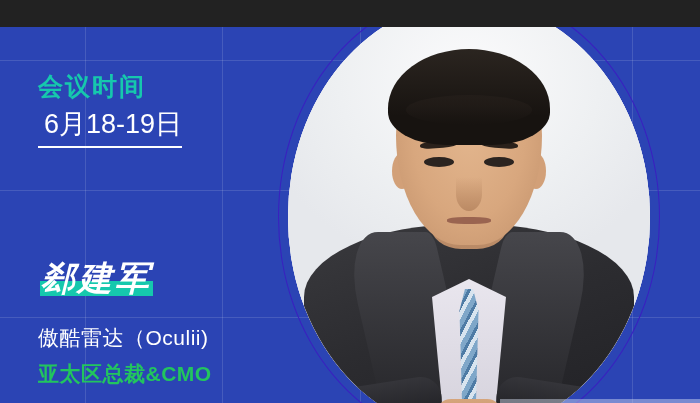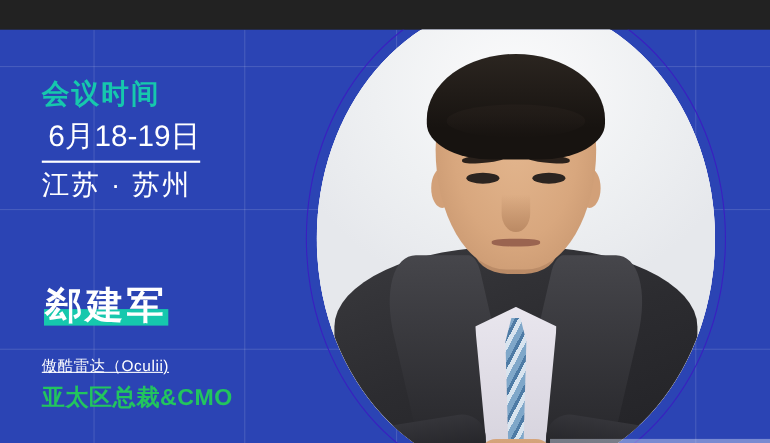--- a/index.html
+++ b/index.html
@@ -296,29 +296,29 @@
   }
   .name-text {
     position: relative;
     z-index: 1;
     font-size: 34px;
     font-weight: bold;
     color: #ffffff;
     letter-spacing: 3px;
     line-height: 1.15;
     white-space: nowrap;
+    font-style: italic;
   }
   .org {
     margin-top: 22px;
-    font-size: 14px;
+    font-size: 21px;
     color: #ffffff;
     letter-spacing: 0.5px;
     line-height: 1.75;
     white-space: nowrap;
-    text-decoration: underline;
   }
   .role {
     font-size: 21px;
     font-weight: bold;
     color: #22c55e;
     letter-spacing: 0.5px;
     line-height: 1.6;
     white-space: nowrap;
   }
 
@@ -383,21 +383,20 @@
         <div class="mouth"></div>
         <div class="hair"></div>
       </div>
     </div>
   </div>
 
   <div class="meta">
     <div class="meta-title">会议时间</div>
     <div class="meta-date">6月18-19日</div>
     <div class="meta-rule"></div>
-    <div class="meta-place">江苏 · 苏州</div>
   </div>
 
   <div class="speaker">
     <div class="name-box">
       <div class="name-hl"></div>
       <div class="name-text">郄建军</div>
     </div>
     <div class="org">傲酷雷达（Oculii)</div>
     <div class="role">亚太区总裁&amp;CMO</div>
   </div>

